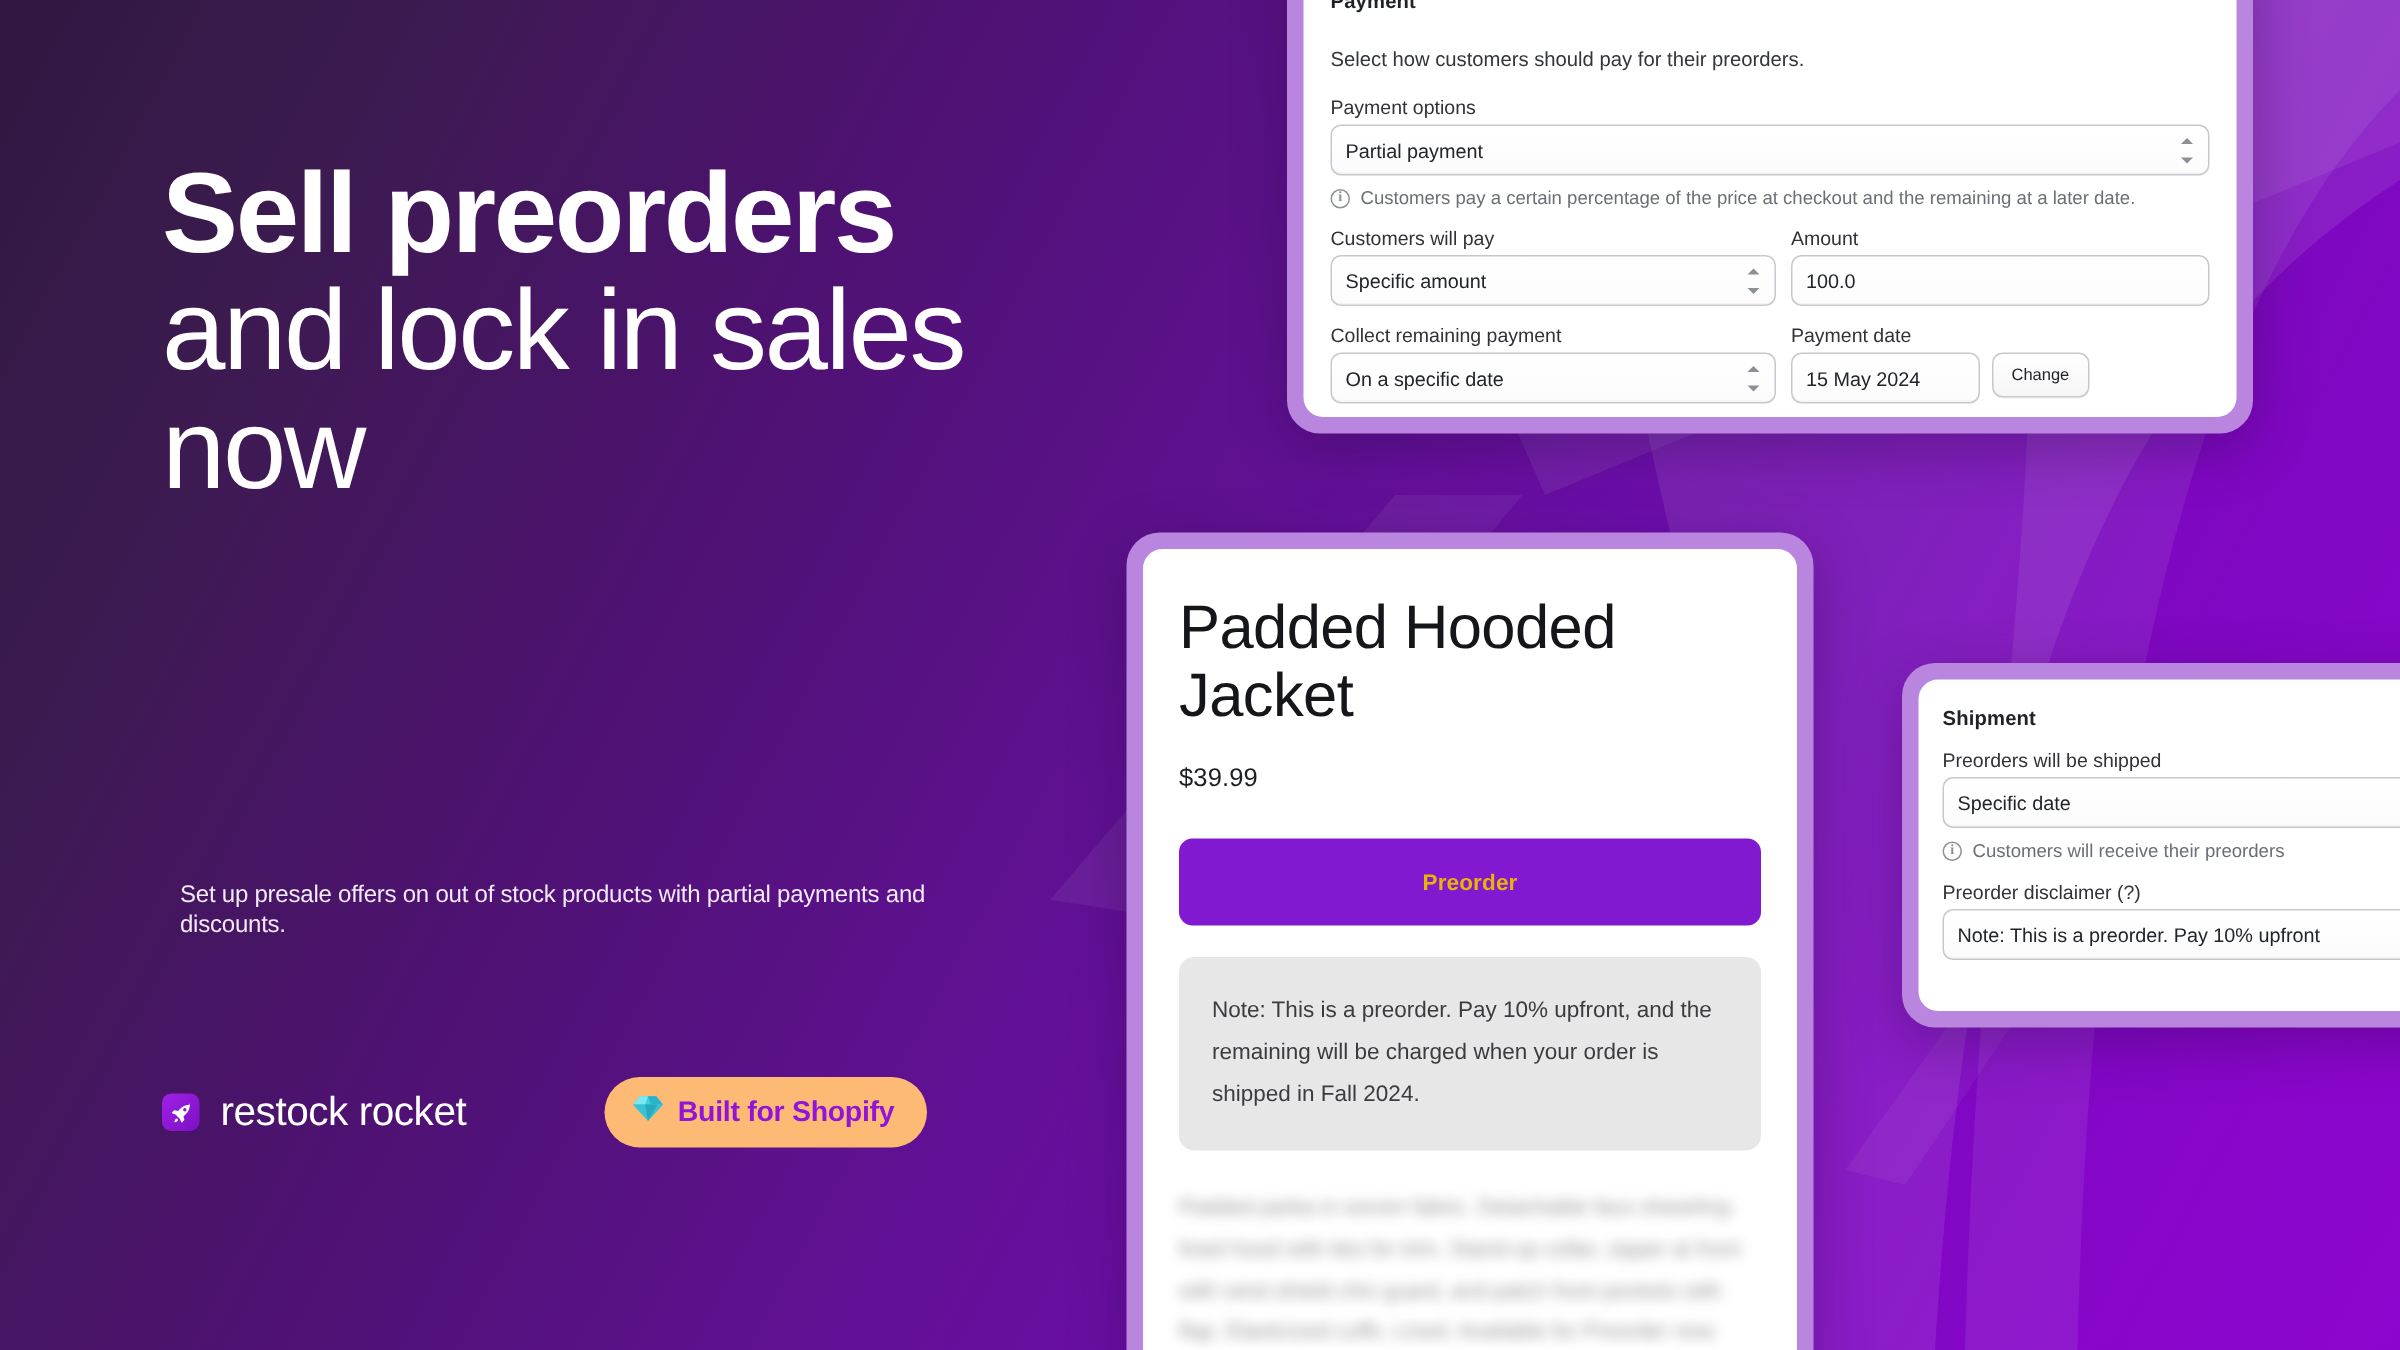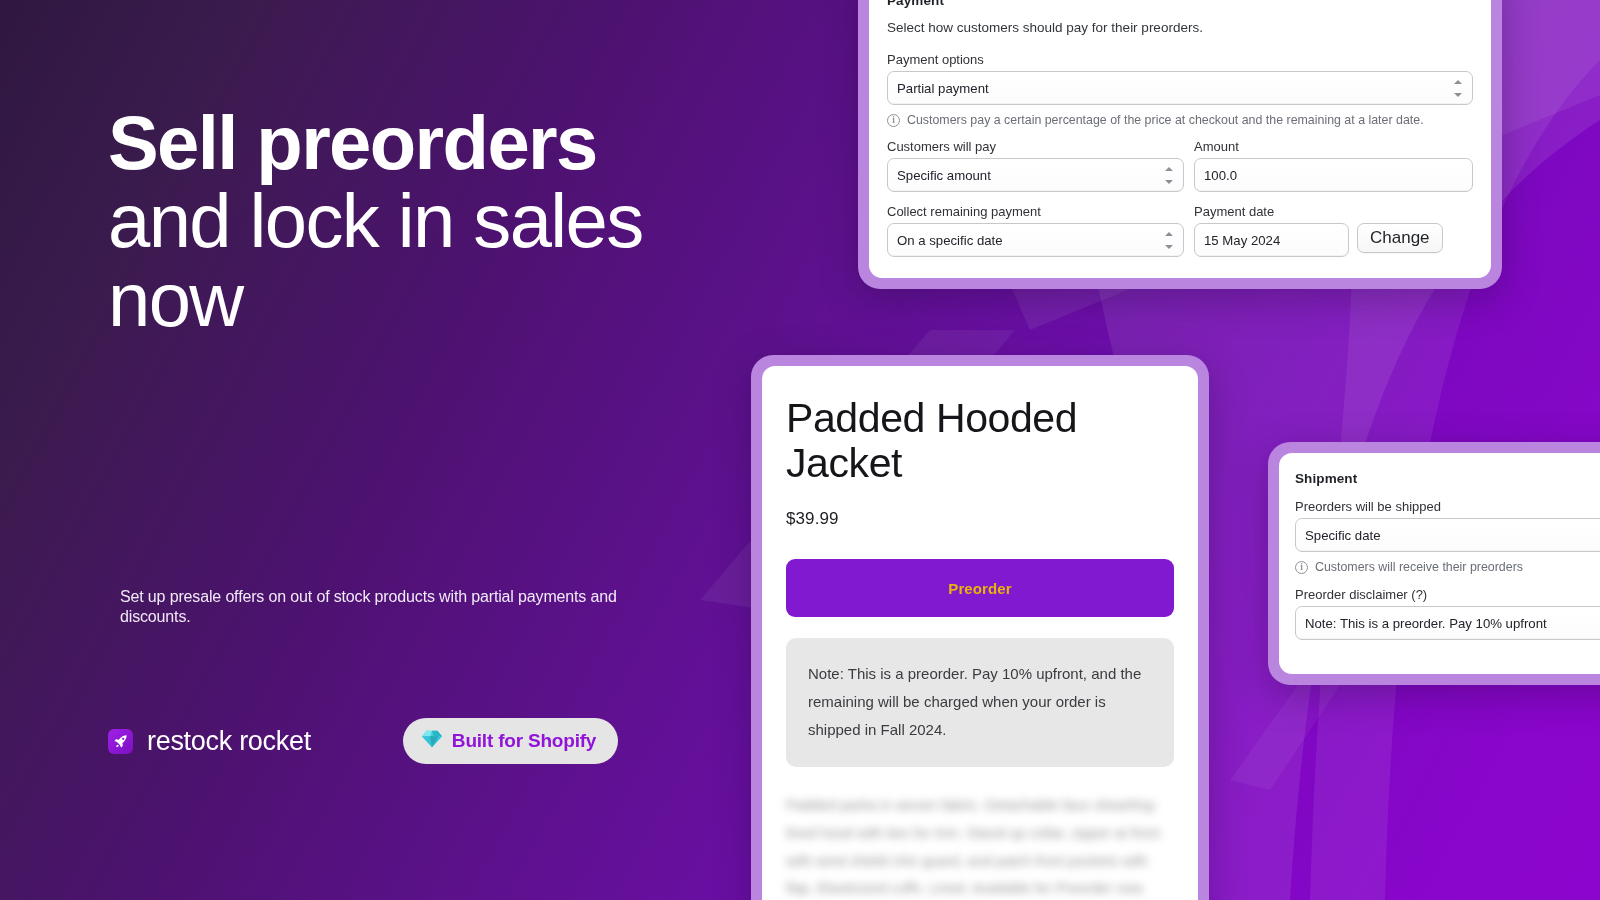--- a/index.html
+++ b/index.html
@@ -62,21 +62,21 @@
 
   .sec-title {
     font-size: 13.5px;
     font-weight: 700;
     color: #1f2226;
     letter-spacing: .1px;
   }
   .sec-desc {
     font-size: 13.5px;
     color: #32353b;
-    margin-top: 12px;
+    margin-top: 24px;
   }
   .field-label {
     font-size: 13px;
     color: #303237;
     margin-bottom: 4px;
   }
   .ctrl {
     height: 30px;
     border: 1px solid #c5c8cd;
     border-radius: 7px;
@@ -126,21 +126,21 @@
   .row2 { display: flex; gap: 10px; margin-top: 12px; }
   .col-a { width: 297px; flex: none; }
   .col-b { flex: 1; }
   .inline { display: flex; gap: 8px; }
   .btn-plain {
     height: 30px;
     padding: 0 12px;
     border: 1px solid #c5c8cd;
     border-radius: 7px;
     background: linear-gradient(#ffffff, #f6f6f7);
-    font-size: 17px;
+    font-size: 11px;
     color: #1f2226;
     font-family: "Liberation Sans", sans-serif;
     box-shadow: 0 1px 0 rgba(0,0,0,.04);
     cursor: pointer;
     white-space: nowrap;
   }
 
   
   #product-card {
     left: 751px;
@@ -249,21 +249,21 @@
   .brand-name {
     color: #ffffff;
     font-size: 27px;
     letter-spacing: -.3px;
   }
   .shopify-badge {
     margin-left: 92px;
     display: flex;
     align-items: center;
     gap: 9px;
-    background: #e5e5e5;
+    background: #fdba74;
     border-radius: 26px;
     padding: 11px 22px 11px 18px;
   }
   .shopify-badge .label {
     color: #9114d8;
     font-weight: 700;
     font-size: 19px;
     letter-spacing: -.2px;
   }
 </style>
@@ -362,21 +362,21 @@
           <span class="val">On a specific date</span>
           <span class="stepper">
               <i class="up"></i>
               <i class="down"></i>
             </span>
         </div>
       </div>
       <div class="col-b">
         <div class="field-label">Payment date</div>
         <div class="inline">
-          <div class="ctrl" style="width:155px">
+          <div class="ctrl" style="width:126px">
             <span class="val">15 May 2024</span>
           </div>
           <button class="btn-plain">Change</button>
         </div>
       </div>
     </div>
   </div>
 </div>
 
 <div class="card-frame" id="product-card">

